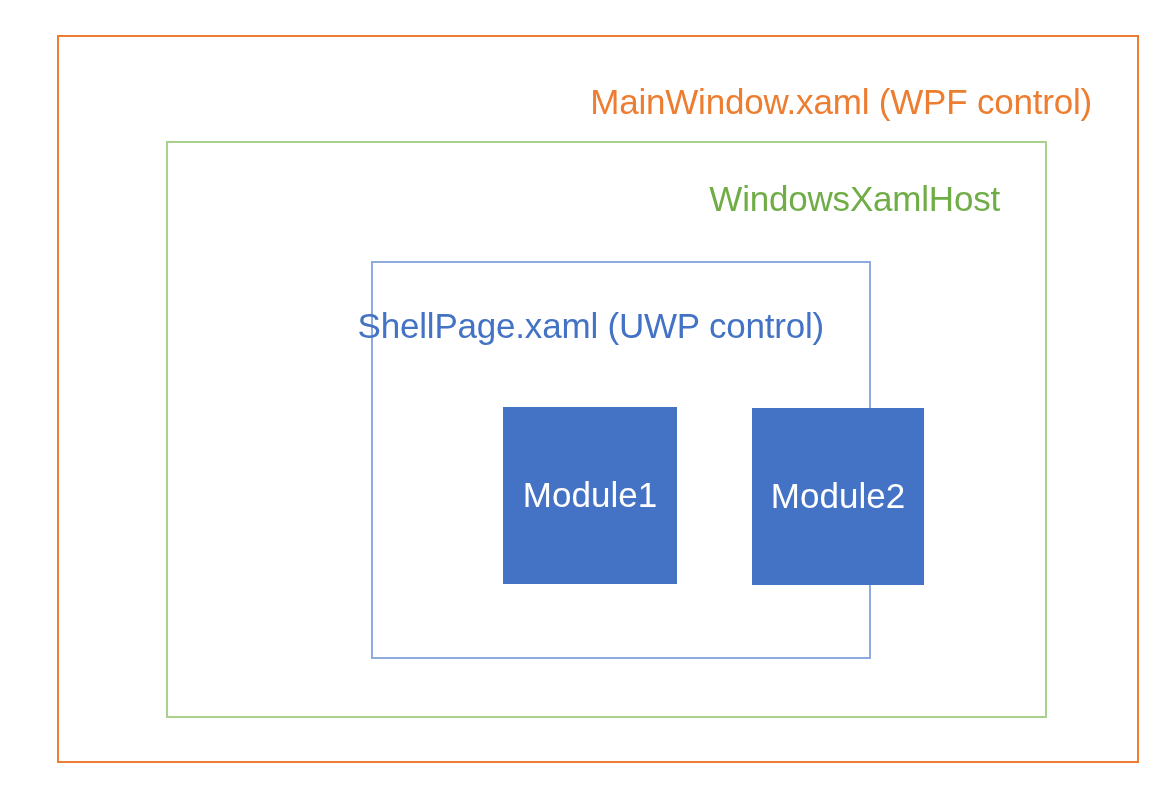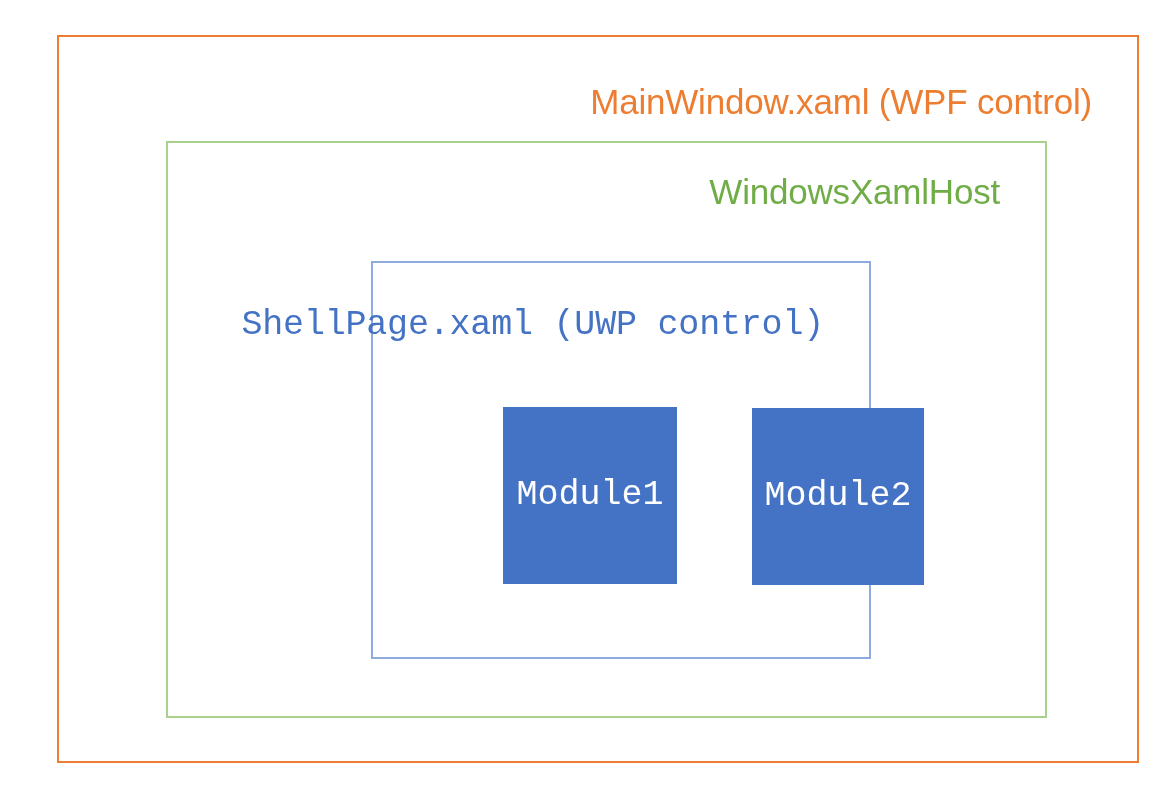--- a/index.html
+++ b/index.html
@@ -39,38 +39,37 @@
     width: 881px;
     height: 577px;
     border: 2px solid #A9D18E;
   }
   .box-inner {
     left: 371px;
     top: 261px;
     width: 500px;
     height: 398px;
     border: 2px solid #8FAADC;
-    font-family: Liberation Mono, monospace;
   }
 
   
   .box-title {
     position: absolute;
     right: 45px;
     font-size: 35px;
     line-height: 1.18;
     white-space: nowrap;
     letter-spacing: -0.2px;
   }
   .title-outer {
     top: 44px;
     color: #ED7D31;
   }
   .title-middle {
-    top: 28px;
+    top: 35px;
     color: #70AD47;
   }
   .title-inner {
     top: 42px;
     color: #4472C4;
   }
 
   
   .module {
     position: absolute;

